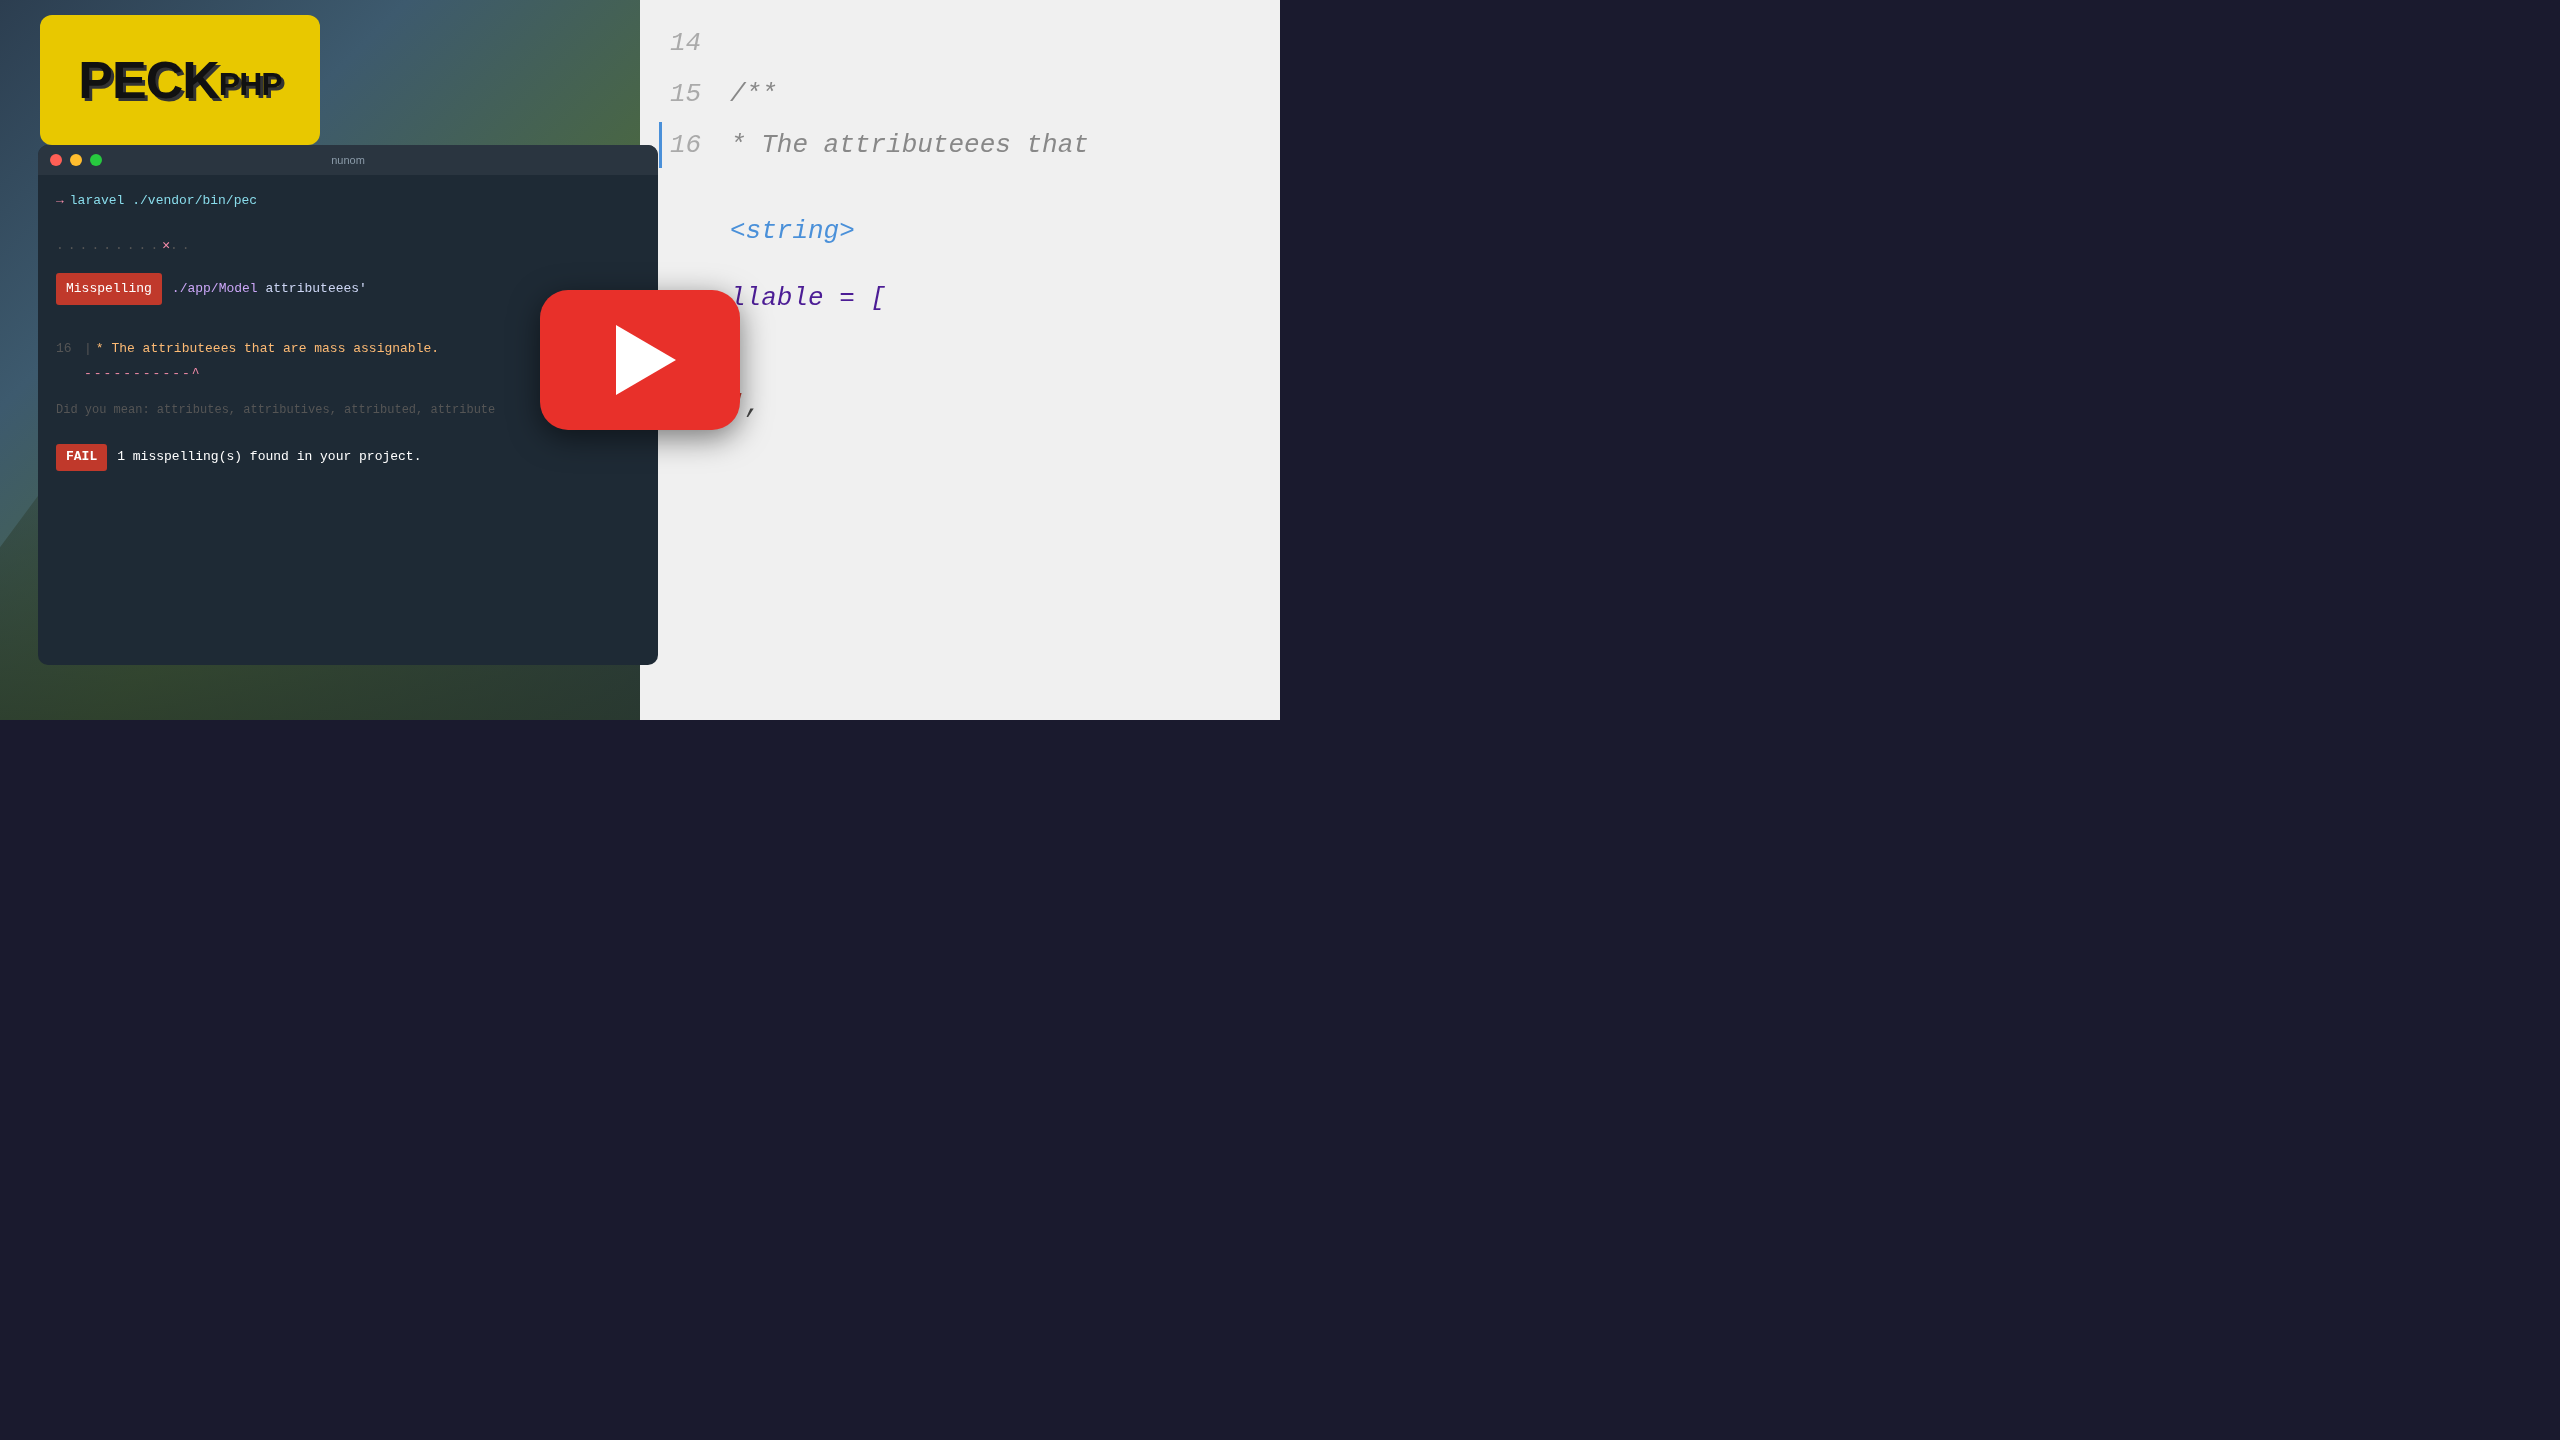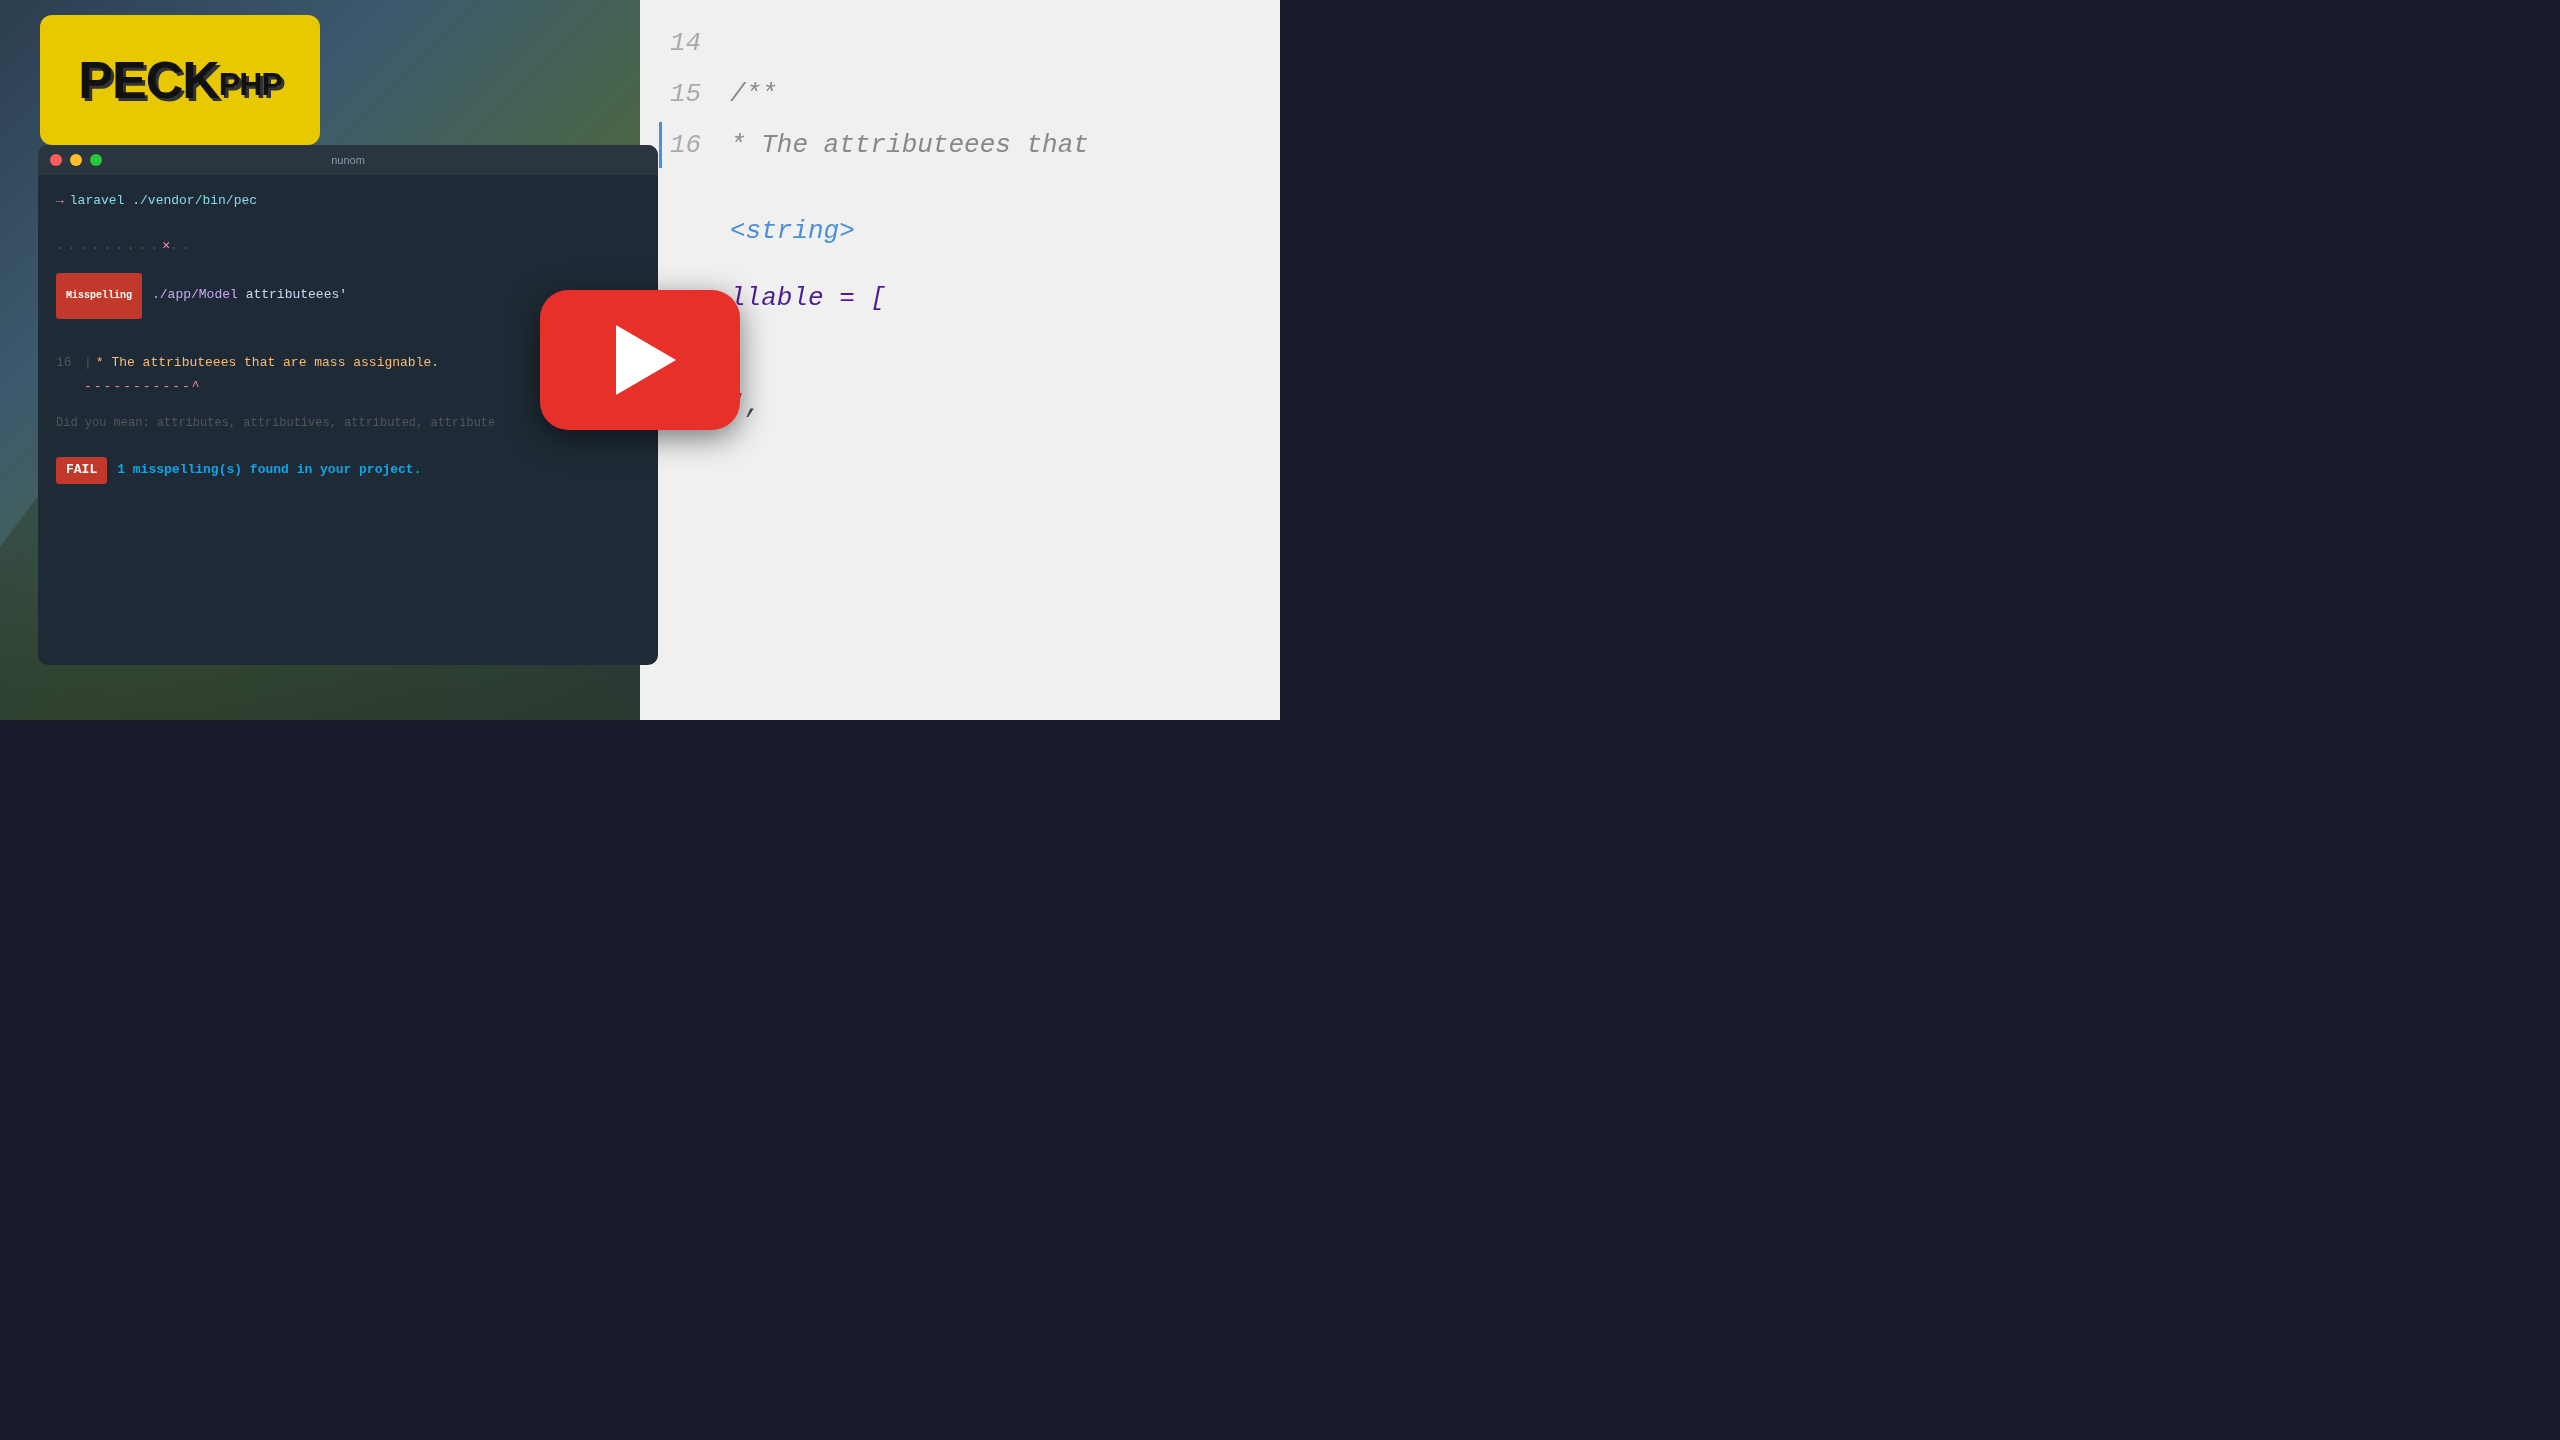--- a/index.html
+++ b/index.html
@@ -172,45 +172,45 @@
     .t-line { display: flex; align-items: baseline; flex-wrap: wrap; }
     .t-prompt { color: #f38ba8; margin-right: 6px; }
     .t-cmd { color: #89dceb; }
     .t-dots { color: #555; letter-spacing: 4px; margin-top: 8px; }
     .t-x { color: #f38ba8; }
     .t-gap { margin-top: 16px; }
 
     .misspelling-badge {
       background: #c0392b;
       color: #fff;
-      padding: 15px 10px;
+      padding: 6px 10px;
       border-radius: 3px;
-      font-weight: bold;
-      font-size: 10px;
+      font-weight: normal;
+      font-size: 13px;
       margin-right: 10px;
       display: inline-block;
     }
 
     .fail-badge {
       background: #c0392b;
       color: #fff;
       padding: 3px 10px;
       border-radius: 3px;
       font-weight: bold;
       font-size: 13px;
       margin-right: 10px;
       display: inline-block;
     }
 
     .t-path { color: #cba6f7; }
     .t-linenum { color: #555; width: 28px; }
     .t-comment { color: #fdba74; margin-top: 26px; }
     .t-underline { color: #f38ba8; letter-spacing: 2px; }
     .t-suggestion { color: #555; font-size: 12px; }
-    .t-fail-msg { color: #0ea5e9; font-weight: bold; }
+    .t-fail-msg { color: #ffffff; }
 
     
     .play-overlay {
       position: absolute;
       top: 50%;
       left: 50%;
       transform: translate(-50%, -50%);
       z-index: 50;
       display: flex;
       align-items: center;

